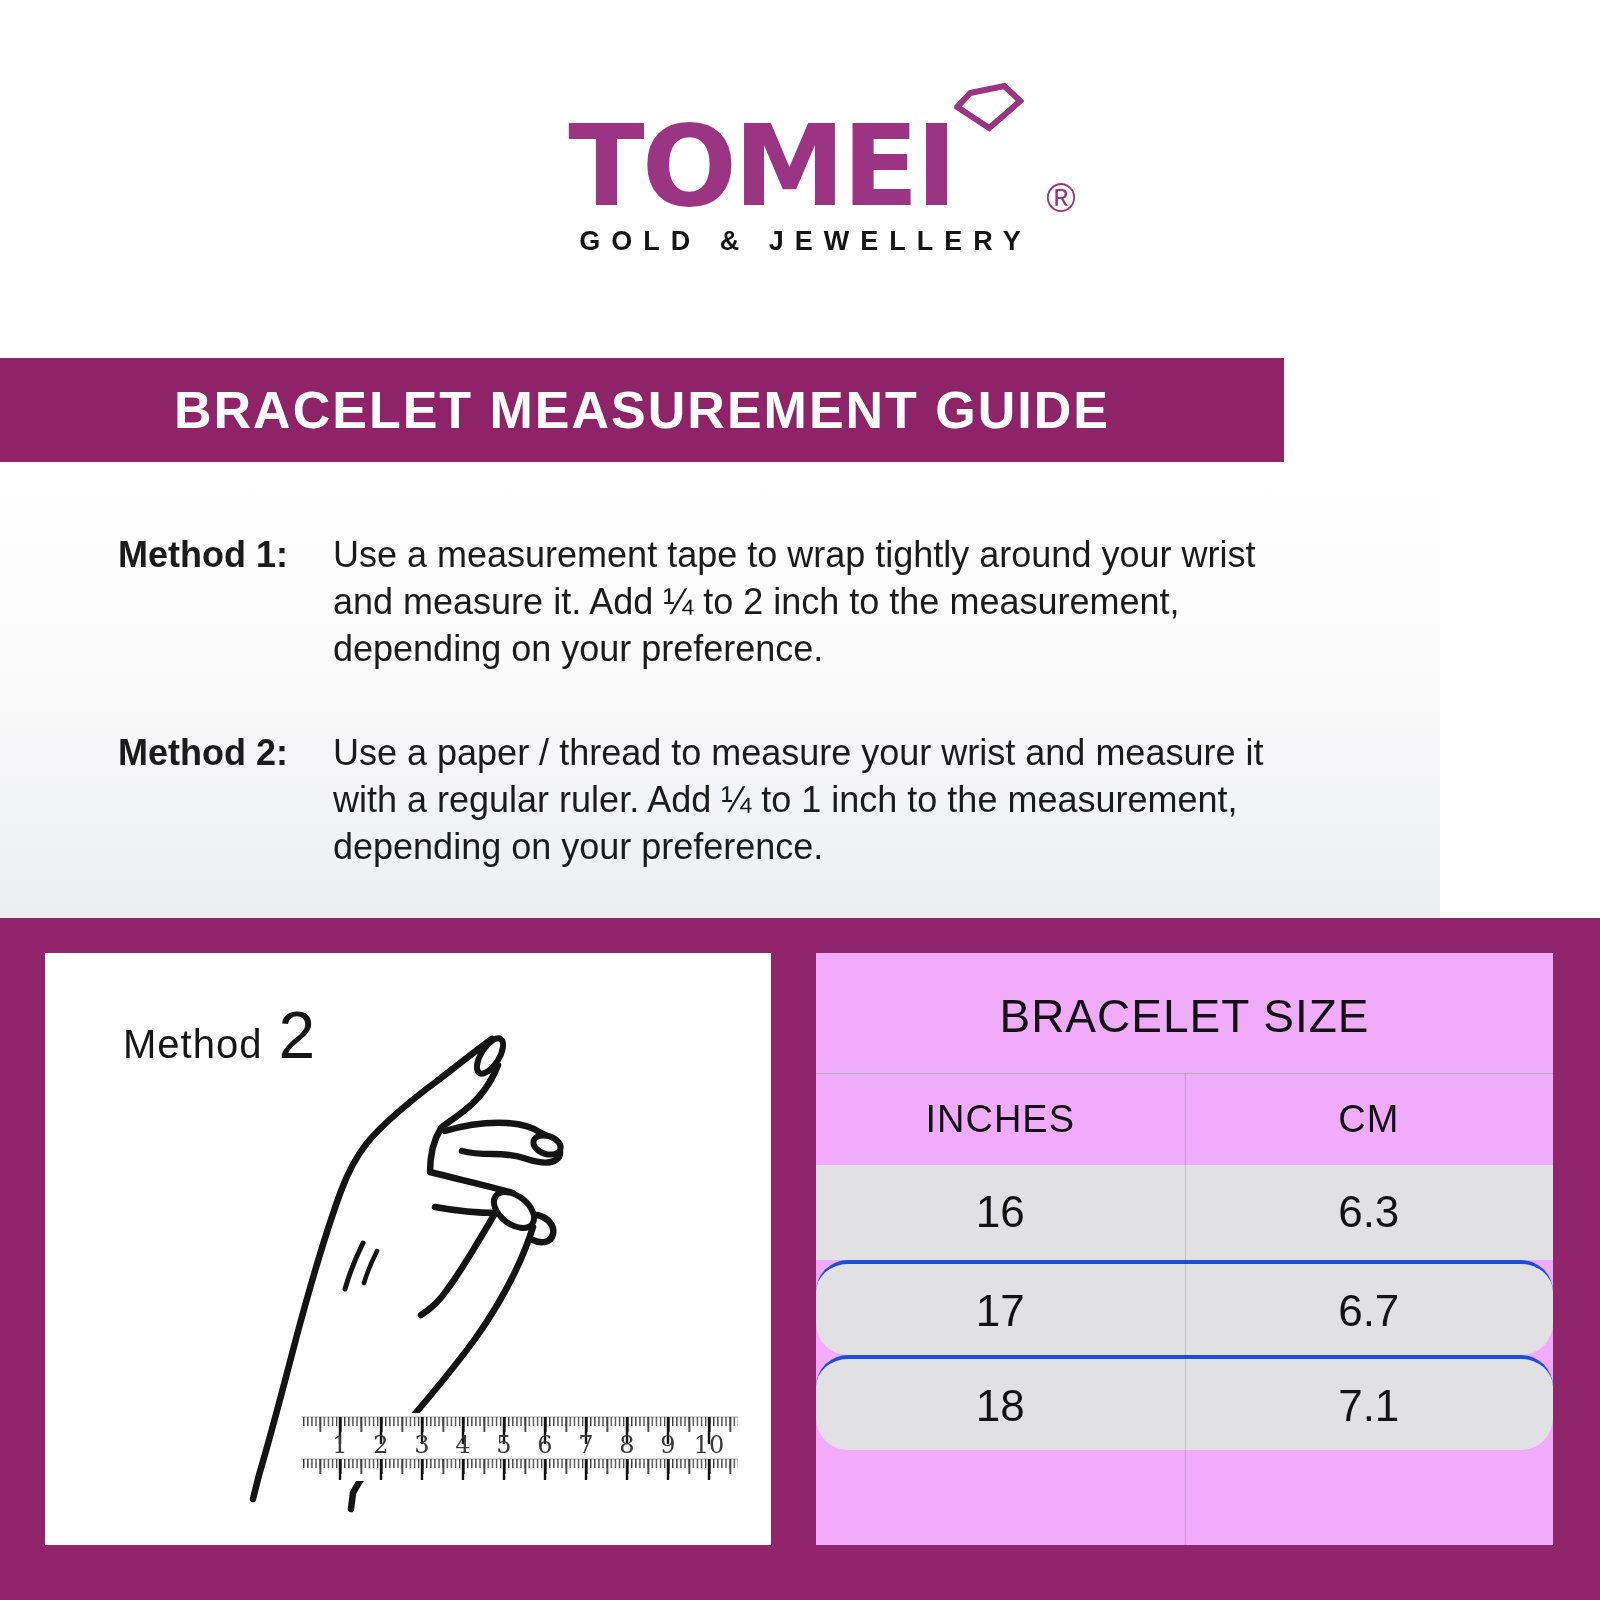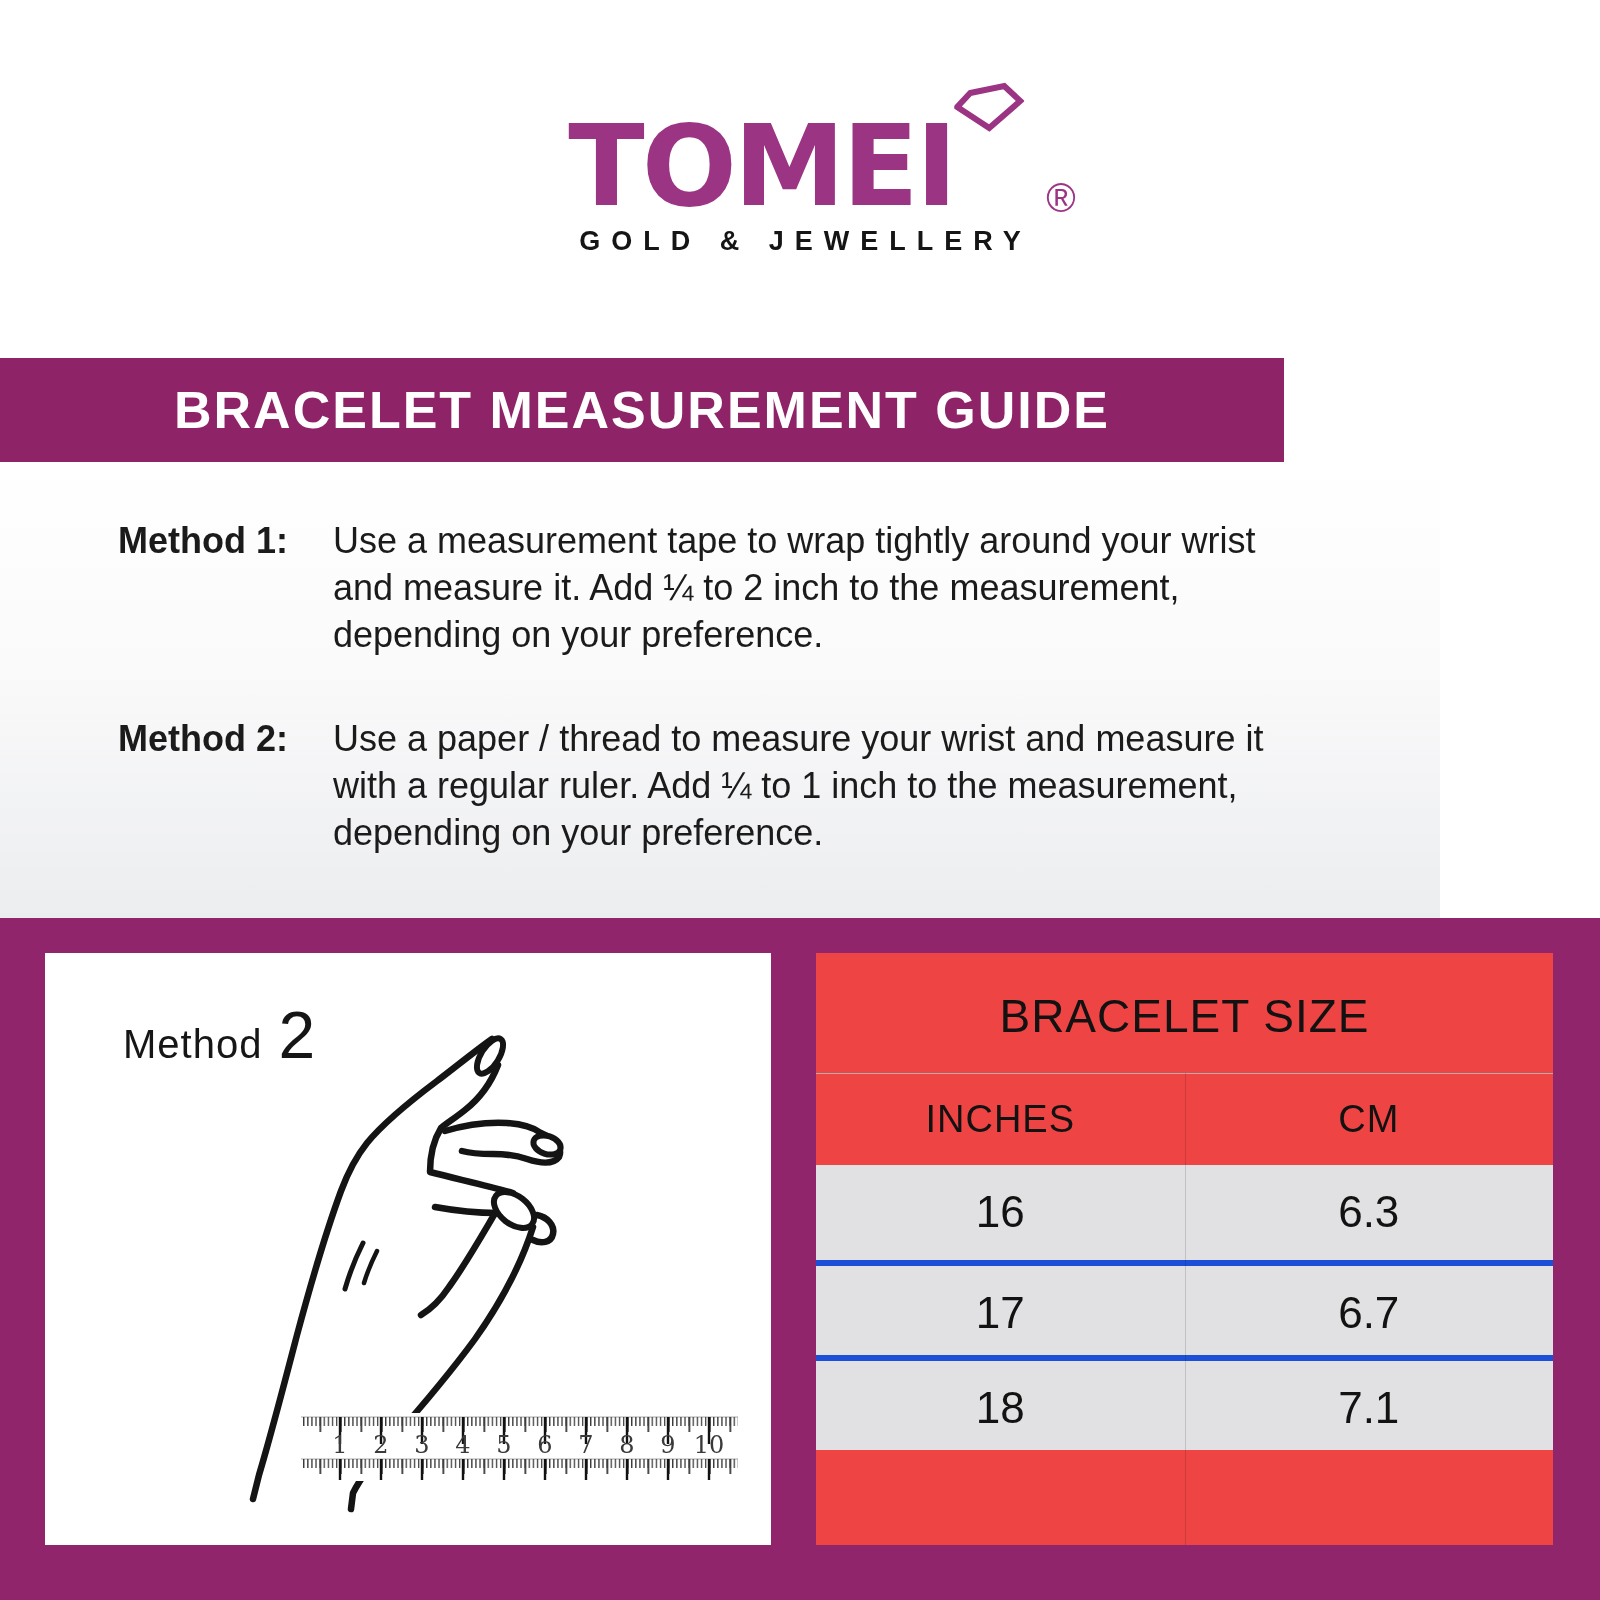--- a/index.html
+++ b/index.html
@@ -22,40 +22,40 @@
   
   .banner{
     position:absolute;top:358px;left:0;width:1284px;height:104px;background:#8E2368;
   }
   .banner h1{
     margin:0;line-height:104px;text-align:center;color:#ffffff;
     font-size:52px;font-weight:700;letter-spacing:2px;
   }
   
   .methods{
-    position:absolute;top:462px;left:0;width:1440px;height:456px;
+    position:absolute;top:476px;left:0;width:1440px;height:456px;
     background:linear-gradient(180deg,#ffffff 0%,#fafafb 45%,#ECEDEF 100%);
     padding-top:55px;box-sizing:border-box;
   }
   .method{display:flex;margin:0 0 57px 118px;font-size:36px;line-height:47px;color:#1b1b1b;}
   .method .mlabel{flex:none;width:215px;font-weight:700;}
   
   .bottom-panel{position:absolute;top:918px;left:0;width:1600px;height:682px;background:#91256C;}
   .diagram-box{position:absolute;left:45px;top:35px;width:726px;height:592px;background:#ffffff;}
   .diagram-label{position:absolute;left:78px;top:44px;display:flex;align-items:baseline;}
   .diagram-label .mword{font-size:40px;font-weight:500;letter-spacing:1px;color:#161616;}
   .diagram-label .mnum{font-size:66px;font-weight:500;margin-left:16px;color:#161616;}
   .hand-svg{position:absolute;left:0;top:0;}
   
-  .table-box{position:absolute;left:816px;top:35px;width:737px;height:592px;background:#ef4444;}
+  .table-box{position:absolute;left:816px;top:35px;width:737px;height:592px;background:#f0abfc;}
   .table-title{height:120px;line-height:126px;text-align:center;font-size:46px;font-weight:500;letter-spacing:1px;color:#121212;}
   .table-head{display:flex;height:92px;border-top:1px solid #b0b0b0;box-sizing:border-box;}
   .table-head .cell{flex:1;text-align:center;line-height:90px;font-size:38px;font-weight:500;letter-spacing:1px;color:#121212;}
   .table-row{display:flex;height:95px;background:#E1E1E3;box-sizing:border-box;}
-  .table-row.bordered{border-top:6px solid #1d4ed8;}
+  .table-row.bordered{border-top:4px solid #1d4ed8;border-radius:32px;}
   .table-row .cell{flex:1;text-align:center;line-height:93px;font-size:44px;font-weight:400;color:#121212;}
   .col-divider{position:absolute;left:50%;top:120px;bottom:0;width:1px;background:rgba(0,0,0,0.14);}
 </style>
 </head>
 <body>
 
 <div class="page">
 
   <div class="logo-wrap">
     <svg class="diamond-svg" width="70" height="50" viewBox="0 0 70 50">

